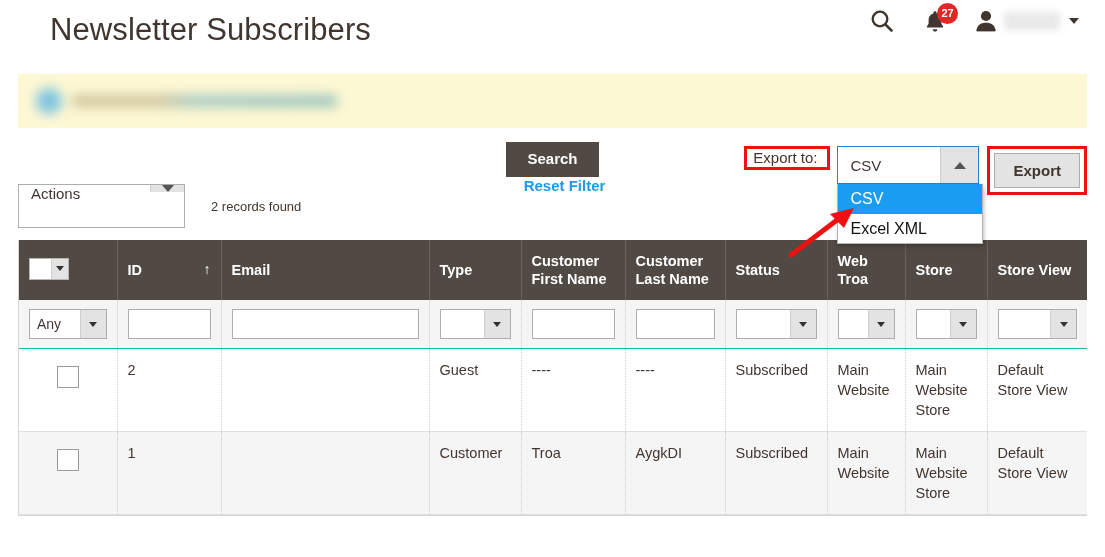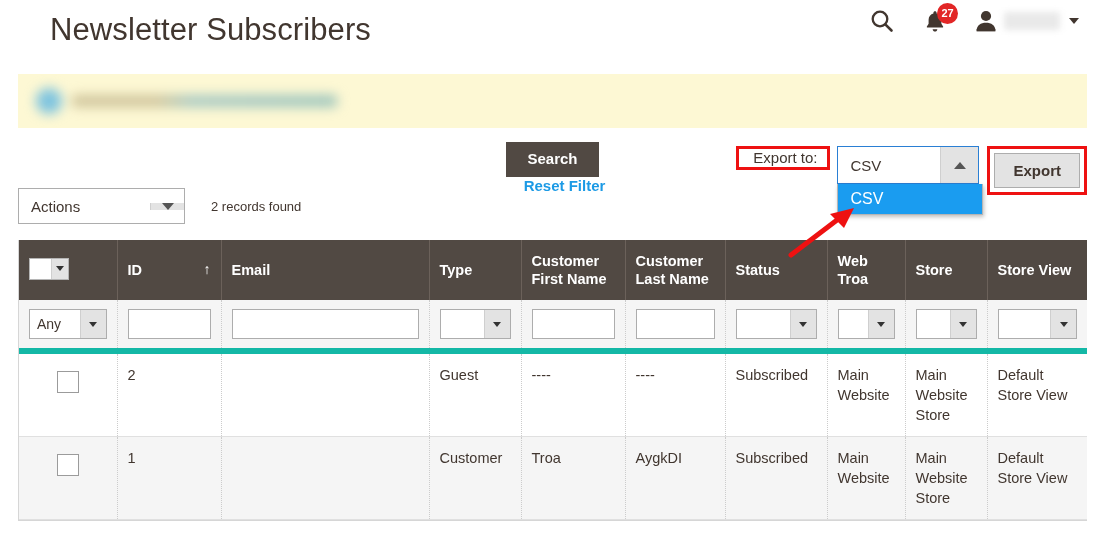--- a/index.html
+++ b/index.html
@@ -121,24 +121,24 @@
     cursor:pointer;
     text-decoration:none;
   }
   .toolbar-row2 {
     display:flex; align-items:center;
     margin-top:10px;
     height:36px;
   }
   .select-box {
     display:inline-flex;
-    align-items:center;
+    align-items:flex-start;
     border:1px solid #adadad;
     background:#ffffff;
-    height:36px;
+    height:44px;
   }
   .select-box .sel-label {
     display:flex; align-items:center;
     padding:0 12px;
     font-size:15px;
     color:#41362f;
     white-space:nowrap;
   }
   .select-box .sel-arrow {
     width:34px;
@@ -205,21 +205,21 @@
 
   
   .export-group {
     position:absolute;
     right:0; top:4px;
     display:flex; align-items:flex-start;
   }
   .export-to-label {
     font-size:15px;
     color:#41362f;
-    padding:9px 10px 9px 14px;
+    padding:9px 10px 9px 6px;
     white-space:nowrap;
   }
   .redbox {
     border:3px solid #ee1111;
     background:#ffffff;
   }
   .export-select-wrap {
     position:relative;
     margin-left:7px;
     width:142px;
@@ -336,21 +336,21 @@
     width:0; height:0;
     border-left:4px solid transparent;
     border-right:4px solid transparent;
     border-top:5px solid #333333;
   }
 
   tr.filter-row td {
     background:#f5f5f5;
     padding:9px 10px;
     border-right:1px dotted #cccccc;
-    border-bottom:6px solid #14b8a6;
+    border-bottom:1px solid #14b8a6;
     vertical-align:middle;
   }
   tr.filter-row td:last-child { border-right:none; }
   .f-input {
     width:100%;
     height:30px;
     border:1px solid #adadad;
     background:#ffffff;
     font-size:14px;
     padding:0 6px;
@@ -476,20 +476,21 @@
 
     <div class="export-select-wrap">
       <div class="export-select">
         <span class="sel-label">CSV</span>
         <span class="sel-arrow">
             <i class="arrow-up"></i>
           </span>
       </div>
       <div class="export-options">
         <div class="export-option selected">CSV</div>
+        <div class="export-option">Excel XML</div>
       </div>
     </div>
 
     <div class="redbox export-btn-box">
       <button class="btn-export">Export</button>
     </div>
 
   </div>
 </div>
 

